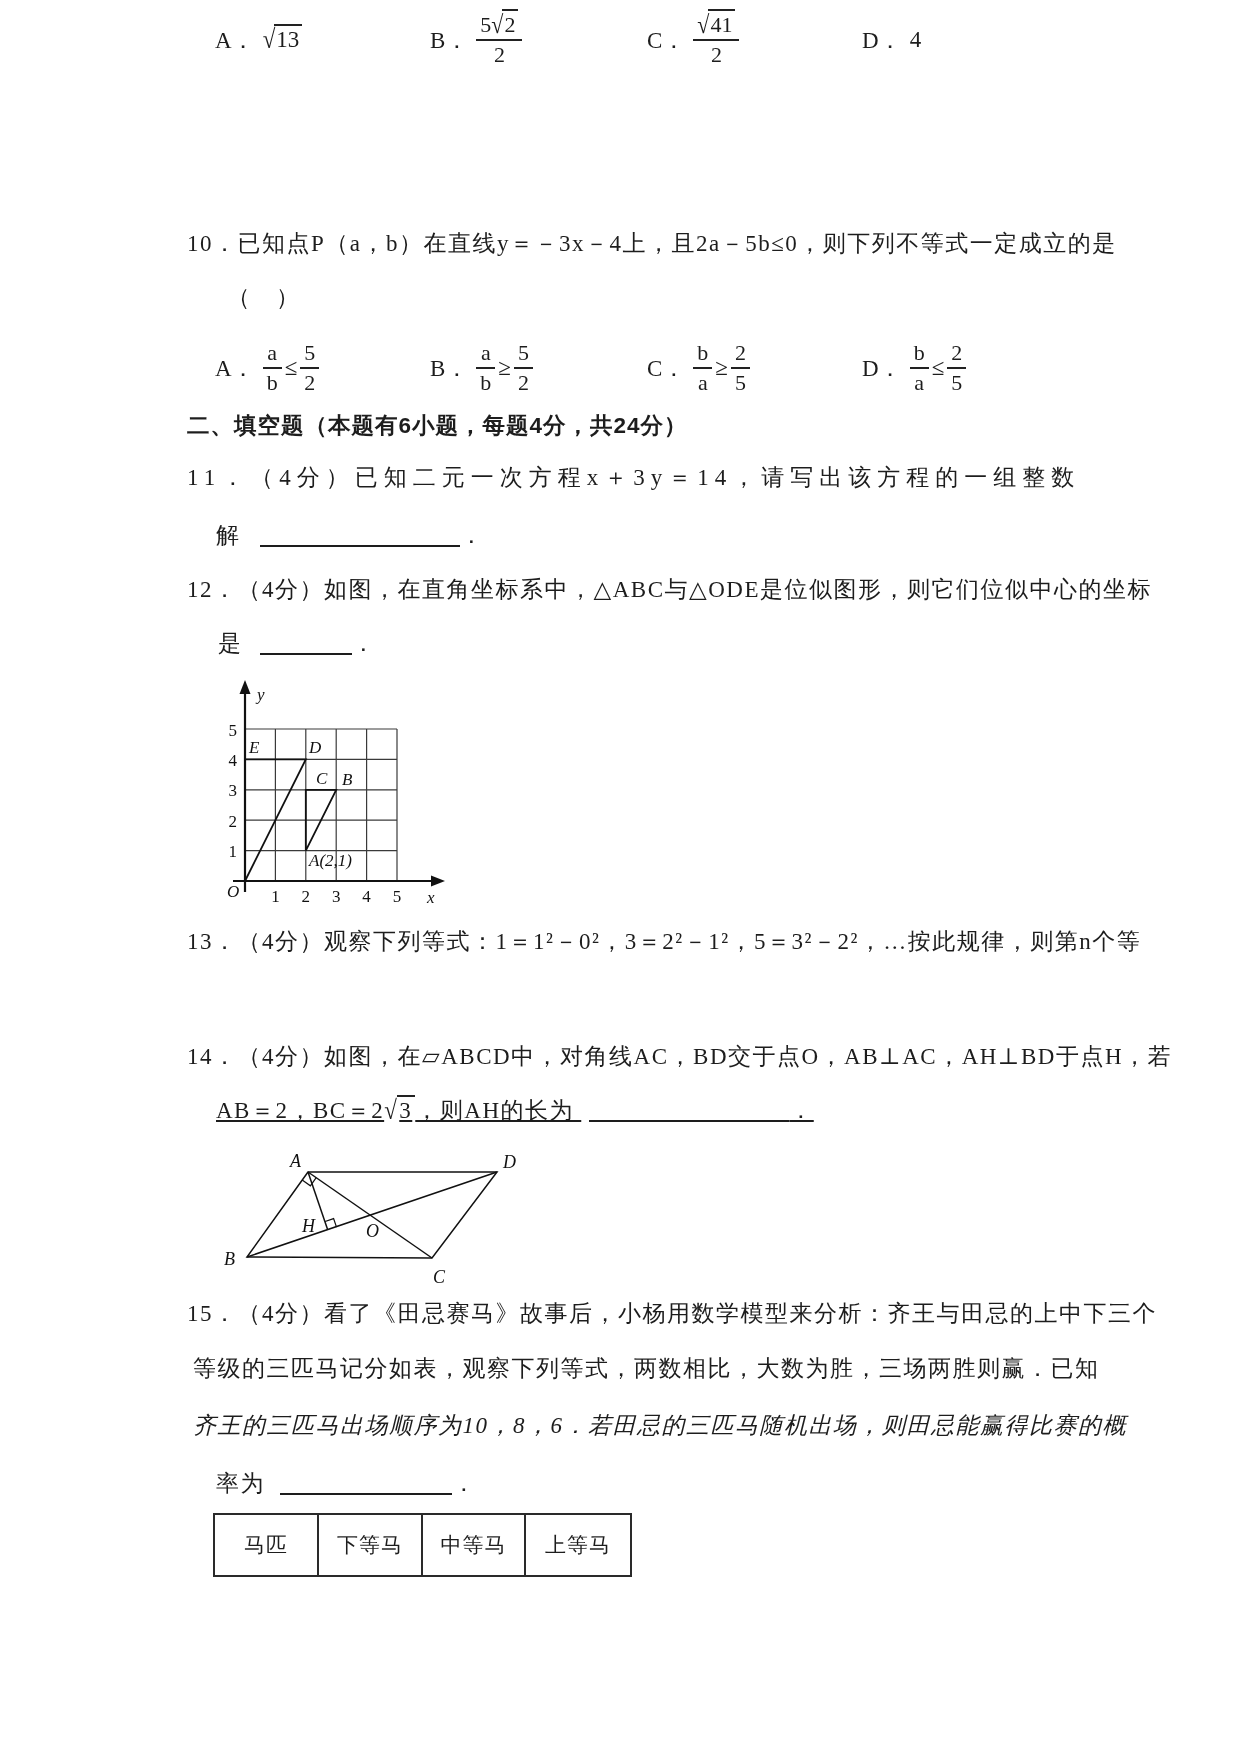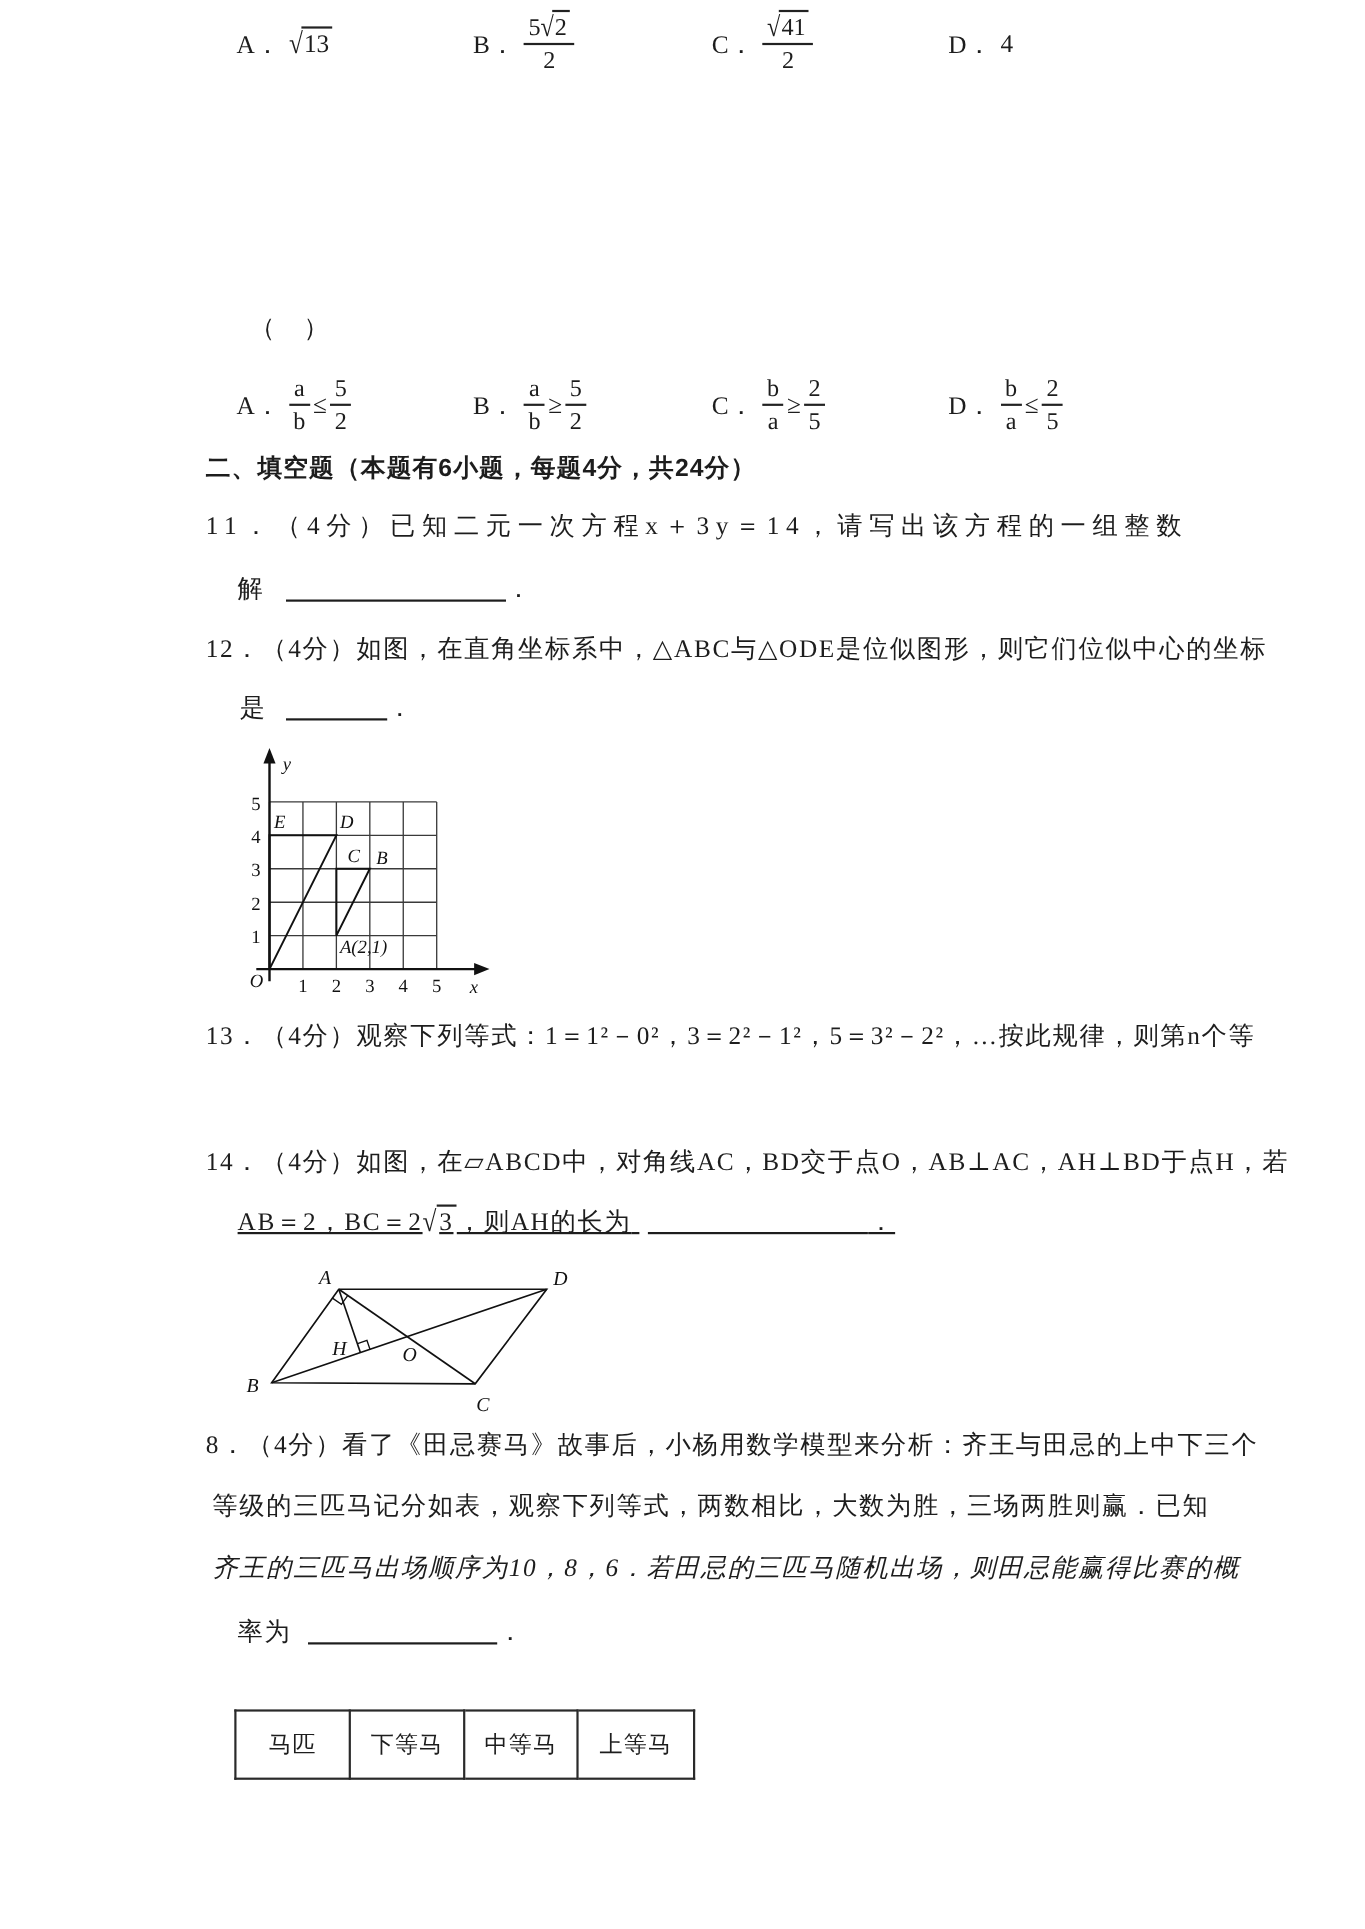--- a/index.html
+++ b/index.html
@@ -29,21 +29,21 @@
   .frac .num { display:block; padding:0 4px 2px 4px; }
   .frac .den { display:block; border-top:2px solid #222; padding:2px 4px 0 4px; }
   
   .sqrt { white-space:nowrap; }
   .sqrt .sign { display:inline-block; transform:scaleY(1.15); margin-right:-1px; }
   .sqrt .rad { border-top:2px solid #222; padding:1px 3px 0 2px; }
   .rel { margin:0 3px; }
   
   .blank { display:inline-block; border-bottom:2px solid #1d1d1d; height:22px; vertical-align:-4px; }
   
-  table.horse { border-collapse:collapse;margin-top:41px; }
+  table.horse { border-collapse:collapse; }
   table.horse td {
     border:2px solid #2a2a2a;
     text-align:center; vertical-align:middle;
     font-size:21px; letter-spacing:1px;
     height:58px;
   }
   svg text { font-family:"Liberation Serif","DejaVu Serif",serif; }
 </style>
 </head>
 <body>
@@ -68,20 +68,21 @@
         <span class="num"><span class="sqrt"><span class="sign">√</span><span class="rad">41</span></span></span>
         <span class="den">2</span>
       </span>
     </span>
     <span class="opt abs" style="left:862px;">
       <span class="lbl">D．</span>
       <span>4</span>
     </span>
   </div>
 
+  <div class="abs line" style="left:187px; top:230px;">10．已知点P（a，b）在直线y＝－3x－4上，且2a－5b≤0，则下列不等式一定成立的是</div>
   <div class="abs line" style="left:227px; top:284px;">（　）</div>
 
   <div class="abs optrow" style="left:0; top:328px; width:1241px;">
     <span class="opt abs" style="left:215px;">
       <span class="lbl">A．</span>
       <span class="frac">
           <span class="num">a</span>
           <span class="den">b</span>
         </span>
       <span class="rel">≤</span>
@@ -216,21 +217,21 @@
     <g font-size="18" font-style="italic" fill="#111">
       <text x="100" y="19">A</text>
       <text x="313" y="20">D</text>
       <text x="34" y="117">B</text>
       <text x="243" y="135">C</text>
       <text x="176" y="89">O</text>
       <text x="112" y="84">H</text>
     </g>
   </svg>
 
-  <div class="abs line" style="left:187px; top:1300px;">8．（4分）看了《田忌赛马》故事后，小杨用数学模型来分析：齐王与田忌的上中下三个</div>
+  <div class="abs line" style="left:187px; top:1300px;">15．（4分）看了《田忌赛马》故事后，小杨用数学模型来分析：齐王与田忌的上中下三个</div>
   <div class="abs line" style="left:193px; top:1355px;">等级的三匹马记分如表，观察下列等式，两数相比，大数为胜，三场两胜则赢．已知</div>
   <div class="abs line" style="left:193px; top:1412px;font-style:italic;">齐王的三匹马出场顺序为10，8，6．若田忌的三匹马随机出场，则田忌能赢得比赛的概</div>
   <div class="abs line" style="left:216px; top:1470px;">
     <span>率为</span>
     <span class="blank" style="width:172px; margin-left:8px;"></span><span>．</span>
   </div>
 
   <table class="horse abs" style="left:213px; top:1513px;">
     <tbody>
         <tr>

